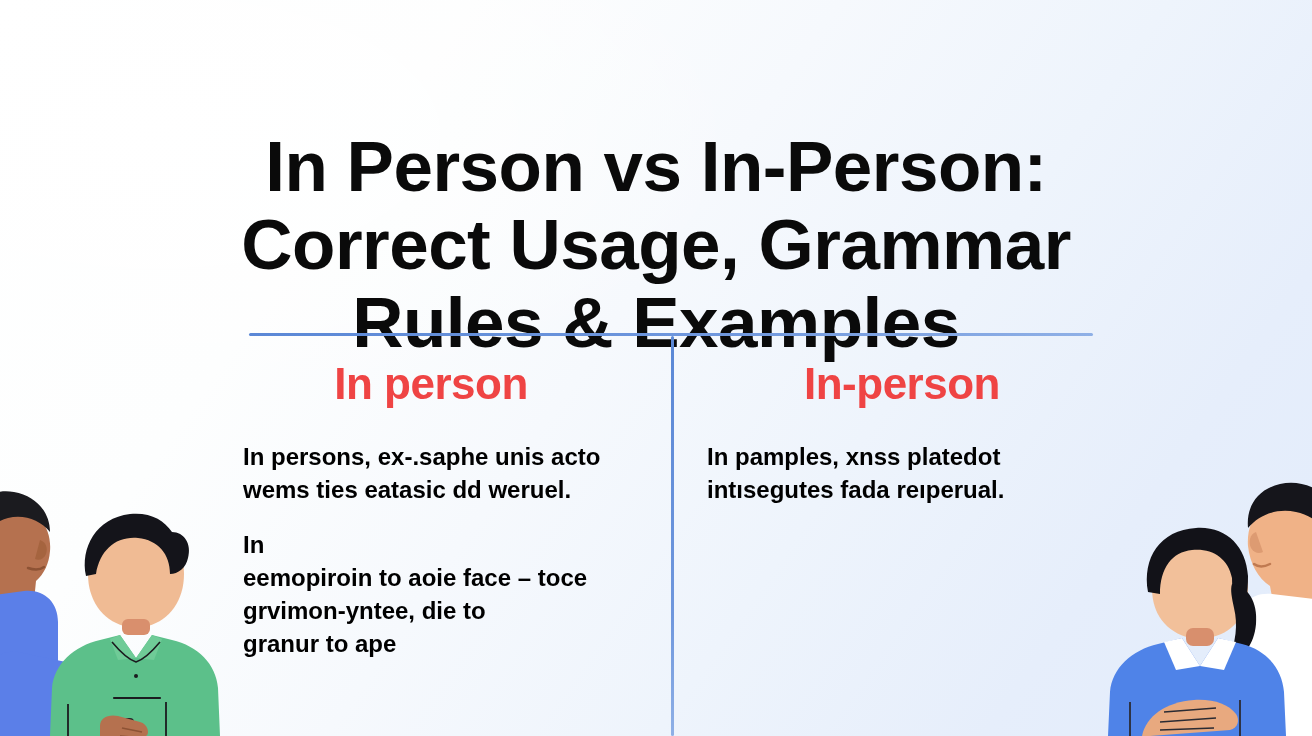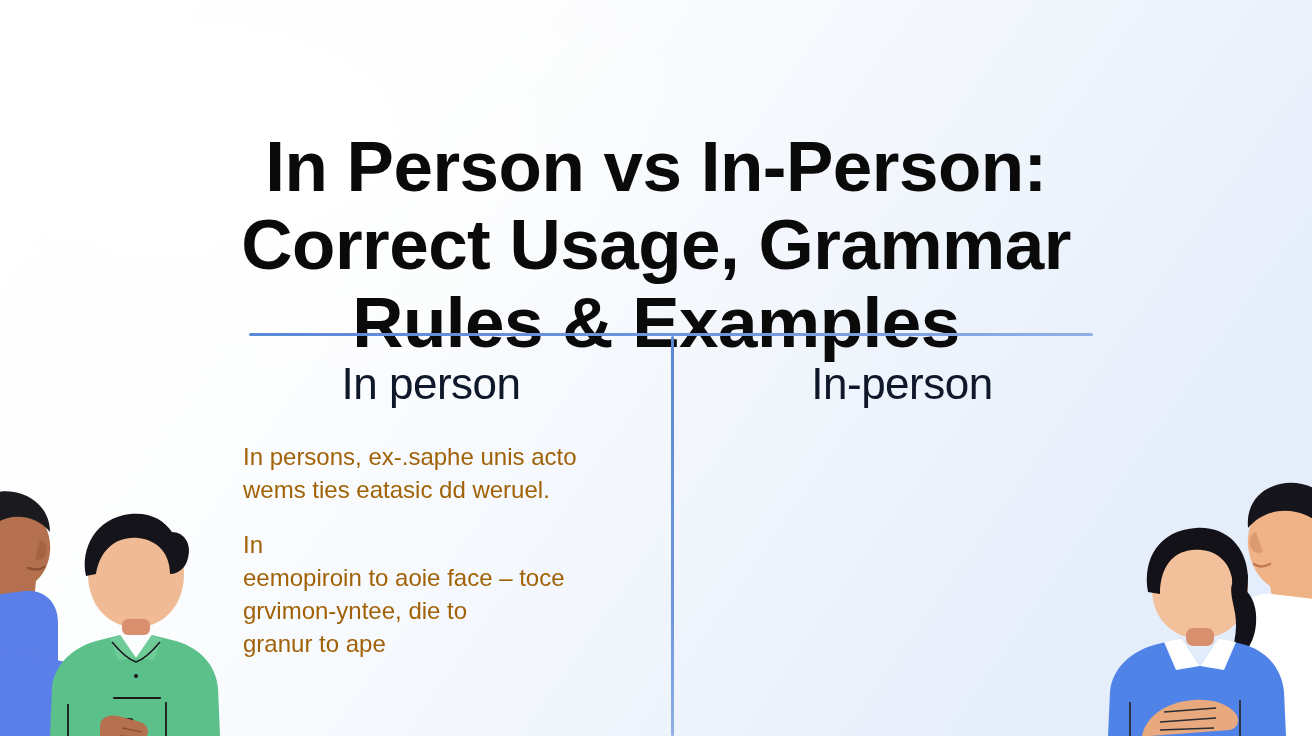--- a/index.html
+++ b/index.html
@@ -77,36 +77,36 @@
   .col {
     position: absolute;
     top: 358px;
   }
   .col-left  { left: 243px; width: 410px; }
   .col-right { left: 707px; width: 410px; }
 
   .col-heading {
     font-size: 44px;
     line-height: 52px;
-    font-weight: 400;
-    color: #0f172a;
+    font-weight: 700;
+    color: #ef4444;
     letter-spacing: -0.5px;
     text-align: center;
     margin: 0 0 30px 0;
   }
   .col-left .col-heading  { padding-right: 34px; }
   .col-right .col-heading { padding-right: 20px; }
 
   .para {
     font-size: 24px;
     line-height: 33px;
-    color: #a16207;
+    color: #000000;
     margin: 0 0 22px 0;
     white-space: pre-line;
-    font-weight: 400;
+    font-weight: 700;
   }
   .para:last-child { margin-bottom: 4px; }
 
   
   .illus {
     position: absolute;
     bottom: 0;
     overflow: hidden;
   }
   .illus-left  { left: 0;  width: 220px; height: 300px; }
@@ -193,15 +193,17 @@
     <p class="para">In persons, ex-.saphe unis acto
 wems ties eatasic dd weruel.</p>
     <p class="para">In
 eemopiroin to aoie face – toce
 grvimon-yntee, die to
 granur to ape</p>
   </div>
 
   <div class="col col-right">
     <h2 class="col-heading">In-person</h2>
+    <p class="para">In pamples,  xnss platedot
+intısegutes fada reıperual.</p>
   </div>
 
 </div>
 
 </body></html>

